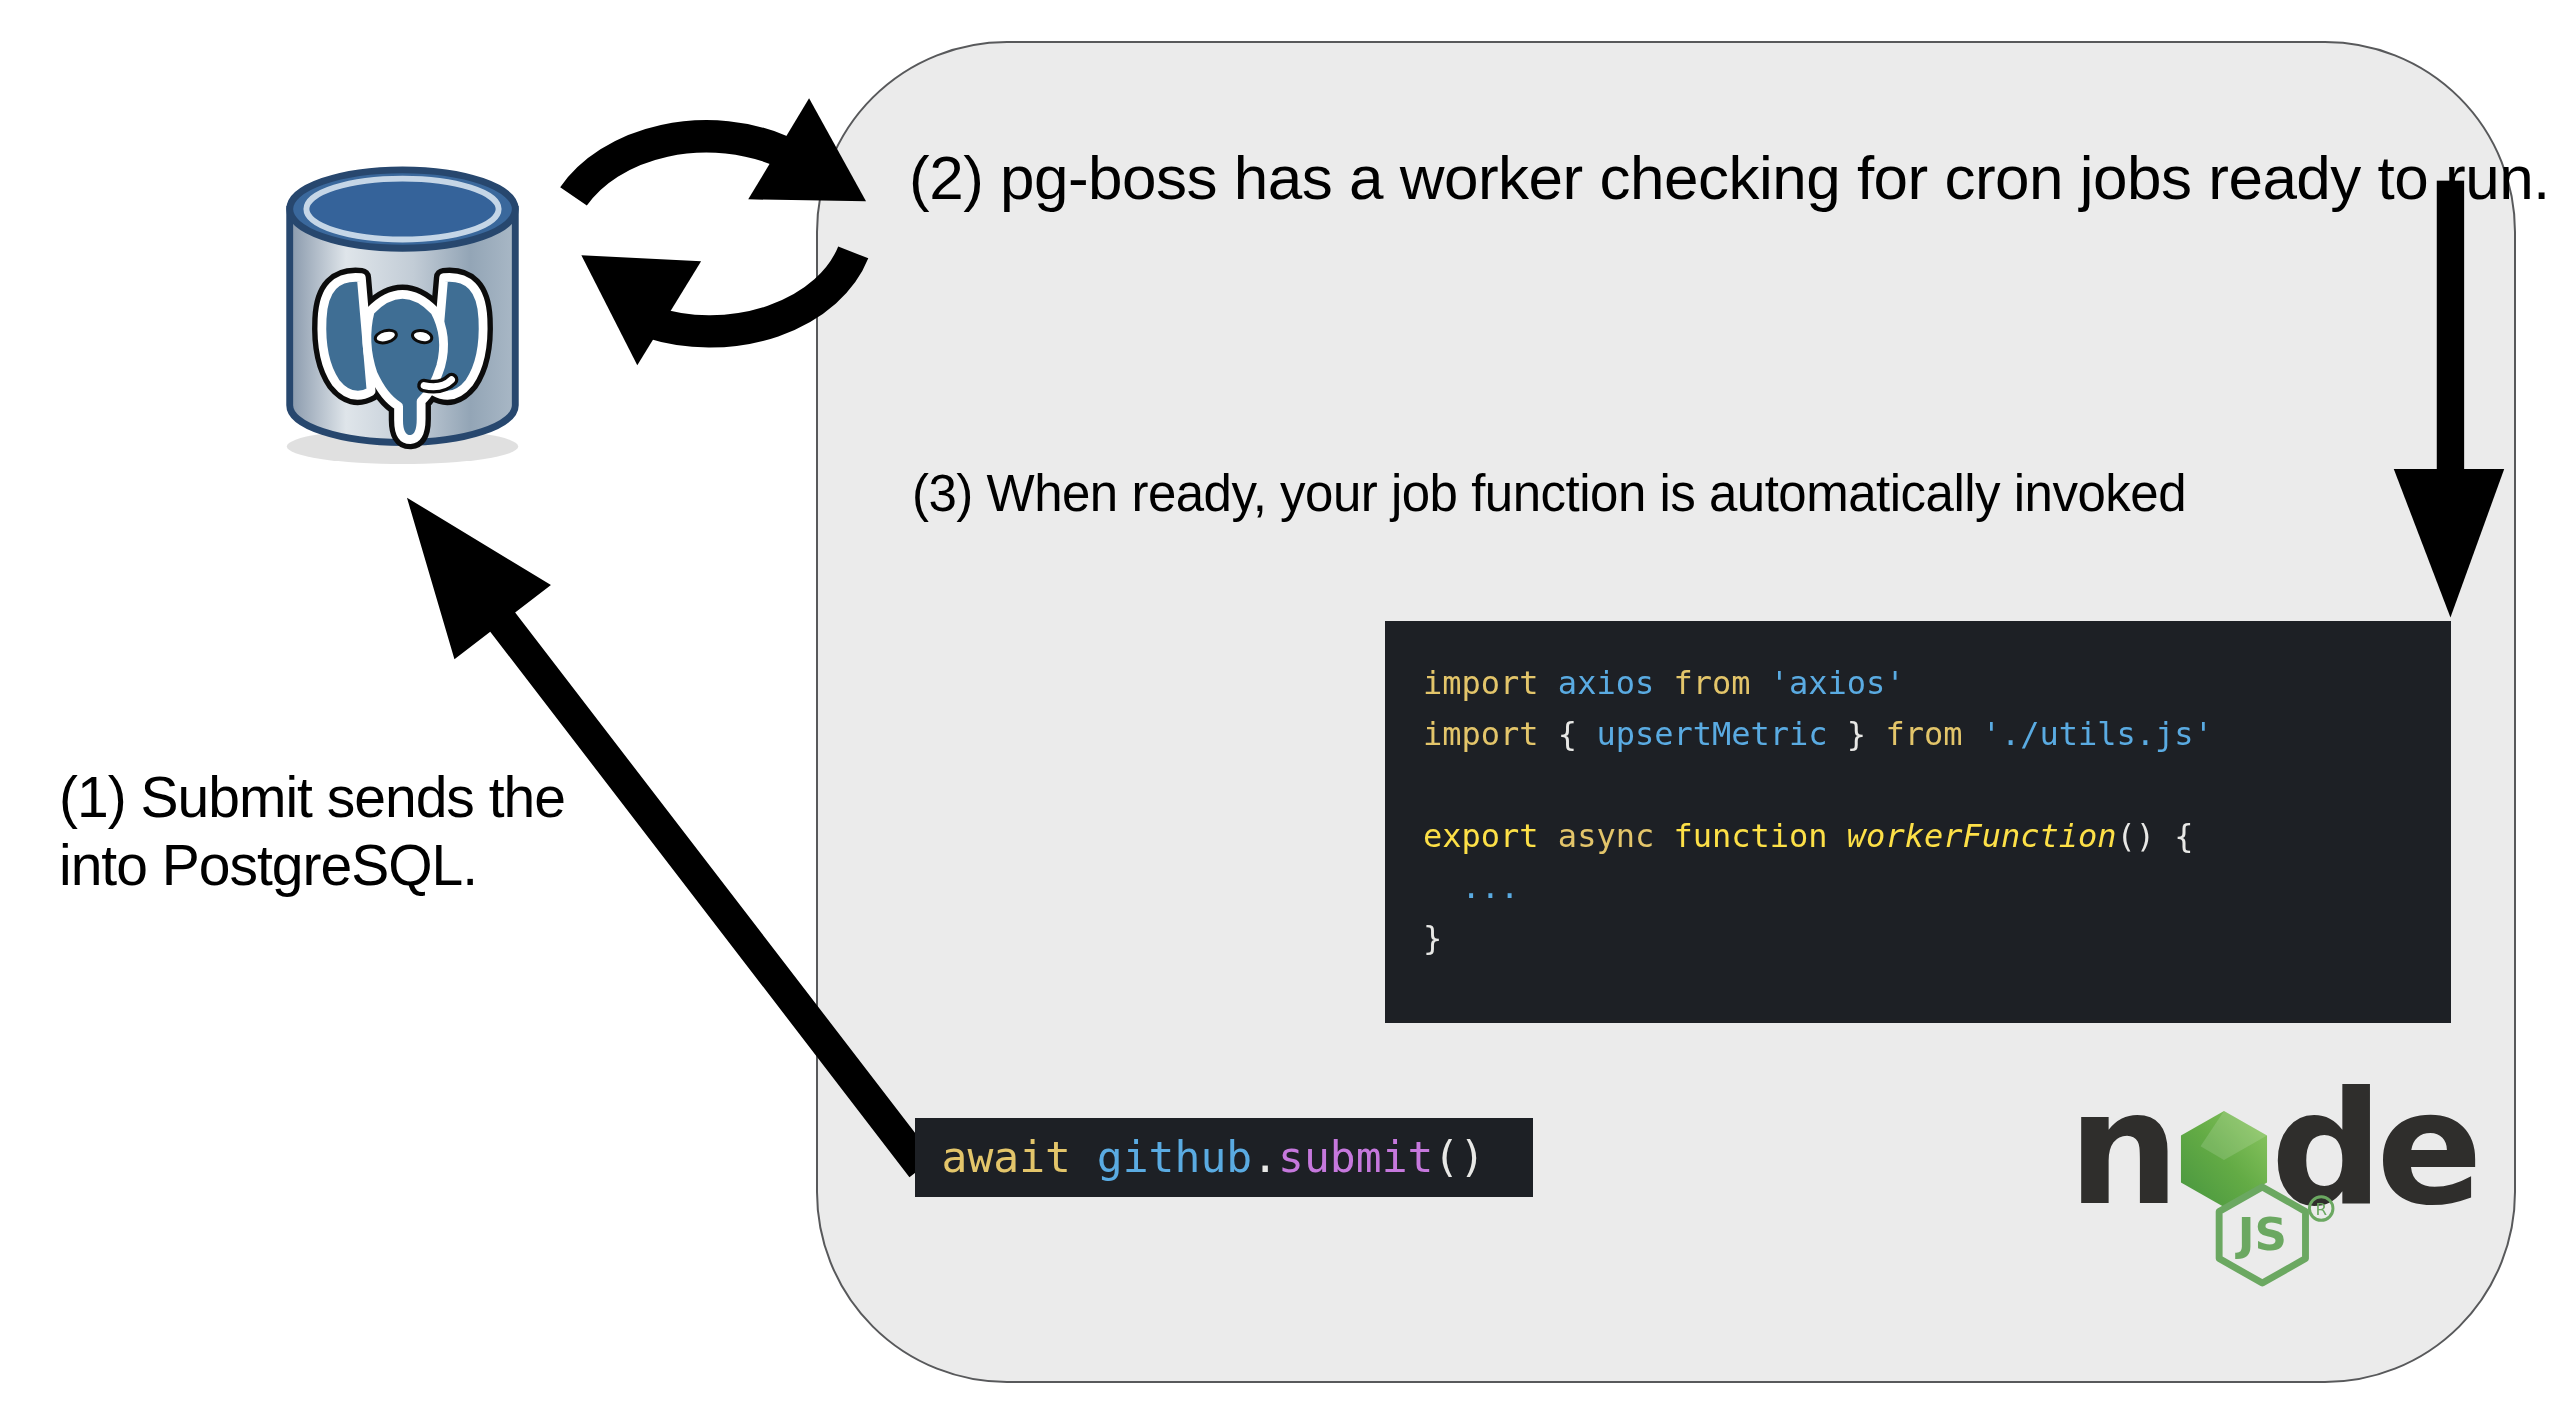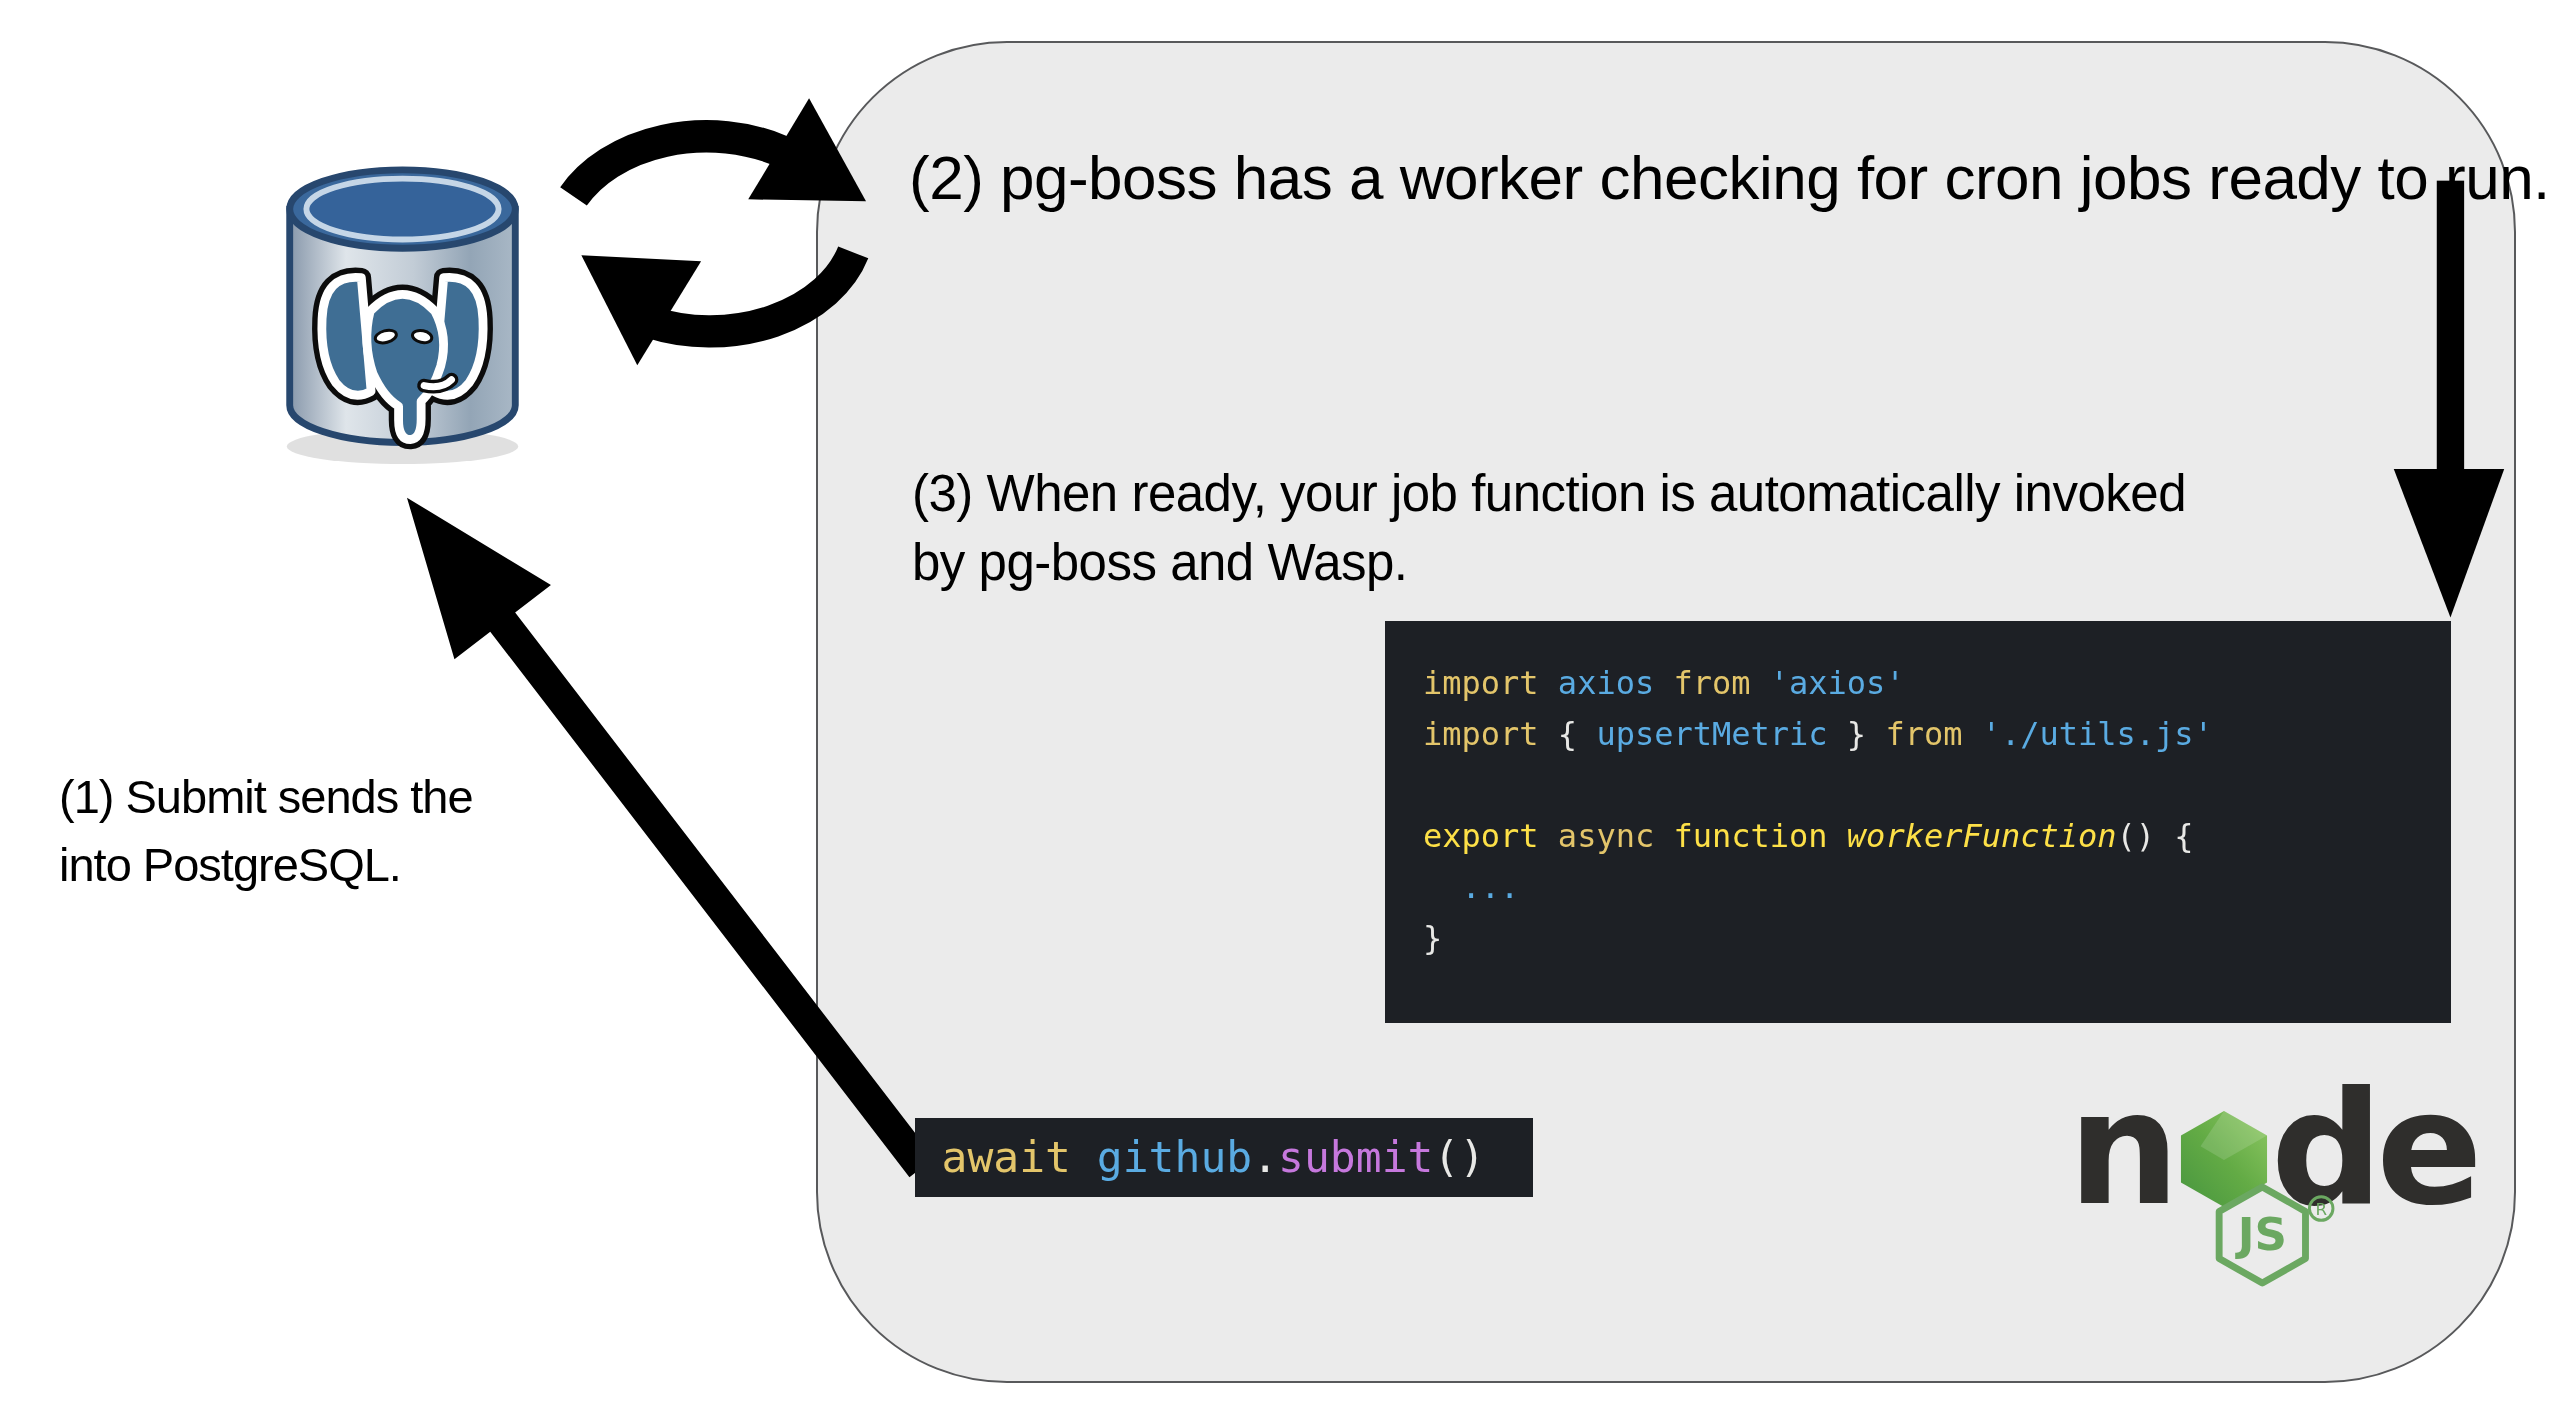--- a/index.html
+++ b/index.html
@@ -11,21 +11,21 @@
   
   .panel{
     left:816px;top:41px;width:1700px;height:1342px;
     background:#ebebeb;border:2.9px solid #58595b;border-radius:191px;
     box-sizing:border-box;
   }
   
   .note{white-space:nowrap;color:#000;}
   .note-2{left:909px;top:147px;font-size:62px;line-height:61px;letter-spacing:-0.5px;}
   .note-3{left:912px;top:459px;font-size:51px;line-height:69px;letter-spacing:-0.5px;}
-  .note-1{left:59px;top:763px;font-size:47px;line-height:68px;letter-spacing:-1px;}
+  .note-1{left:59px;top:763px;font-size:57px;line-height:68px;letter-spacing:-1px;}
   
   .codeblock{
     background:#1d2025;font-family:"DejaVu Sans Mono","Liberation Mono",monospace;
     box-sizing:border-box;
   }
   .code-main{
     left:1385px;top:621px;width:1066px;height:402px;
     padding:37px 0 0 38px;font-size:32px;line-height:51px;
   }
   .code-main .cl{white-space:pre;}
@@ -92,21 +92,20 @@
       <path d="M 315 197 A 152 112 0 0 1 108 268" fill="none" stroke="#000" stroke-width="33" stroke-linecap="butt"></path>
       <polygon points="38,200 160,206 95,312"></polygon>
     </g>
   </svg>
 </div>
 
 <div class="abs note note-2">(2) pg-boss has a worker checking for cron jobs ready to run.</div>
 
 <div class="abs note note-3">
   <div>(3) When ready, your job function is automatically invoked</div>
-  <div>by pg-boss and Wasp.</div>
 </div>
 
 <div class="abs note note-1">
   <div>(1) Submit sends the</div>
   <div>into PostgreSQL.</div>
 </div>
 
 <div class="abs" style="left:2384px;top:177px;">
   <svg width="129" height="451" viewBox="0 0 132 460">
     <rect x="54" y="3" width="28" height="297" fill="#000"></rect>

